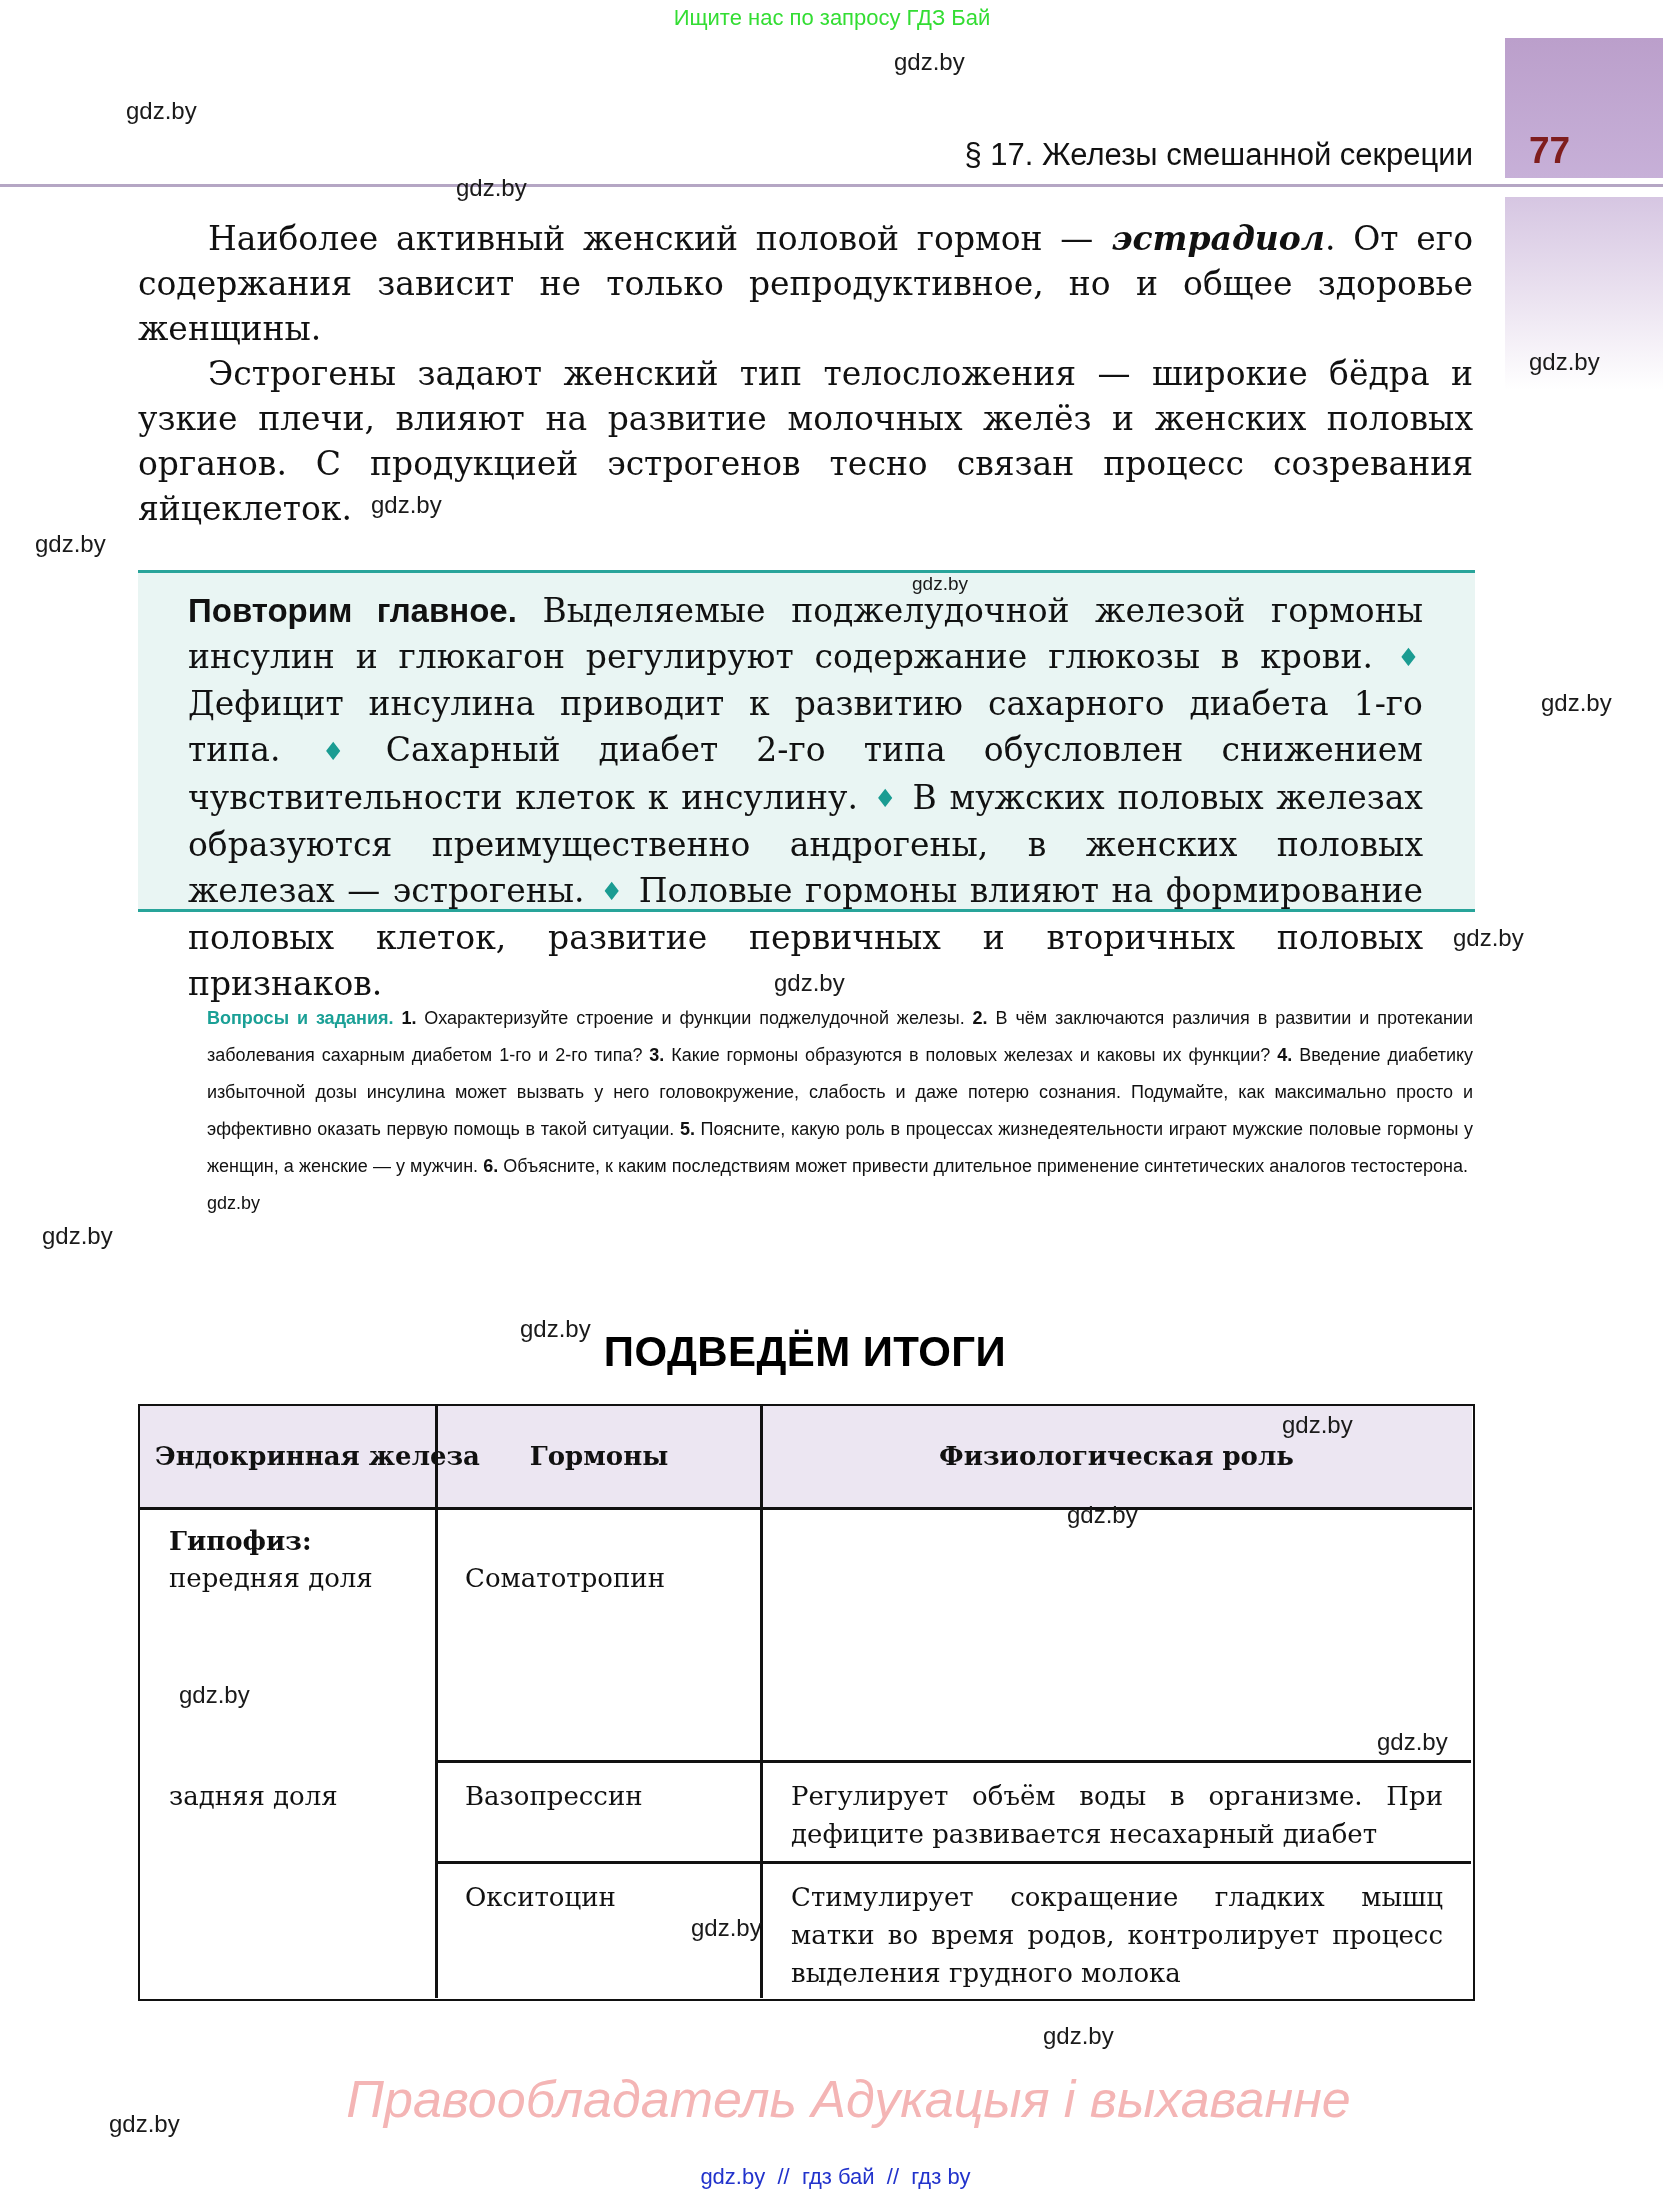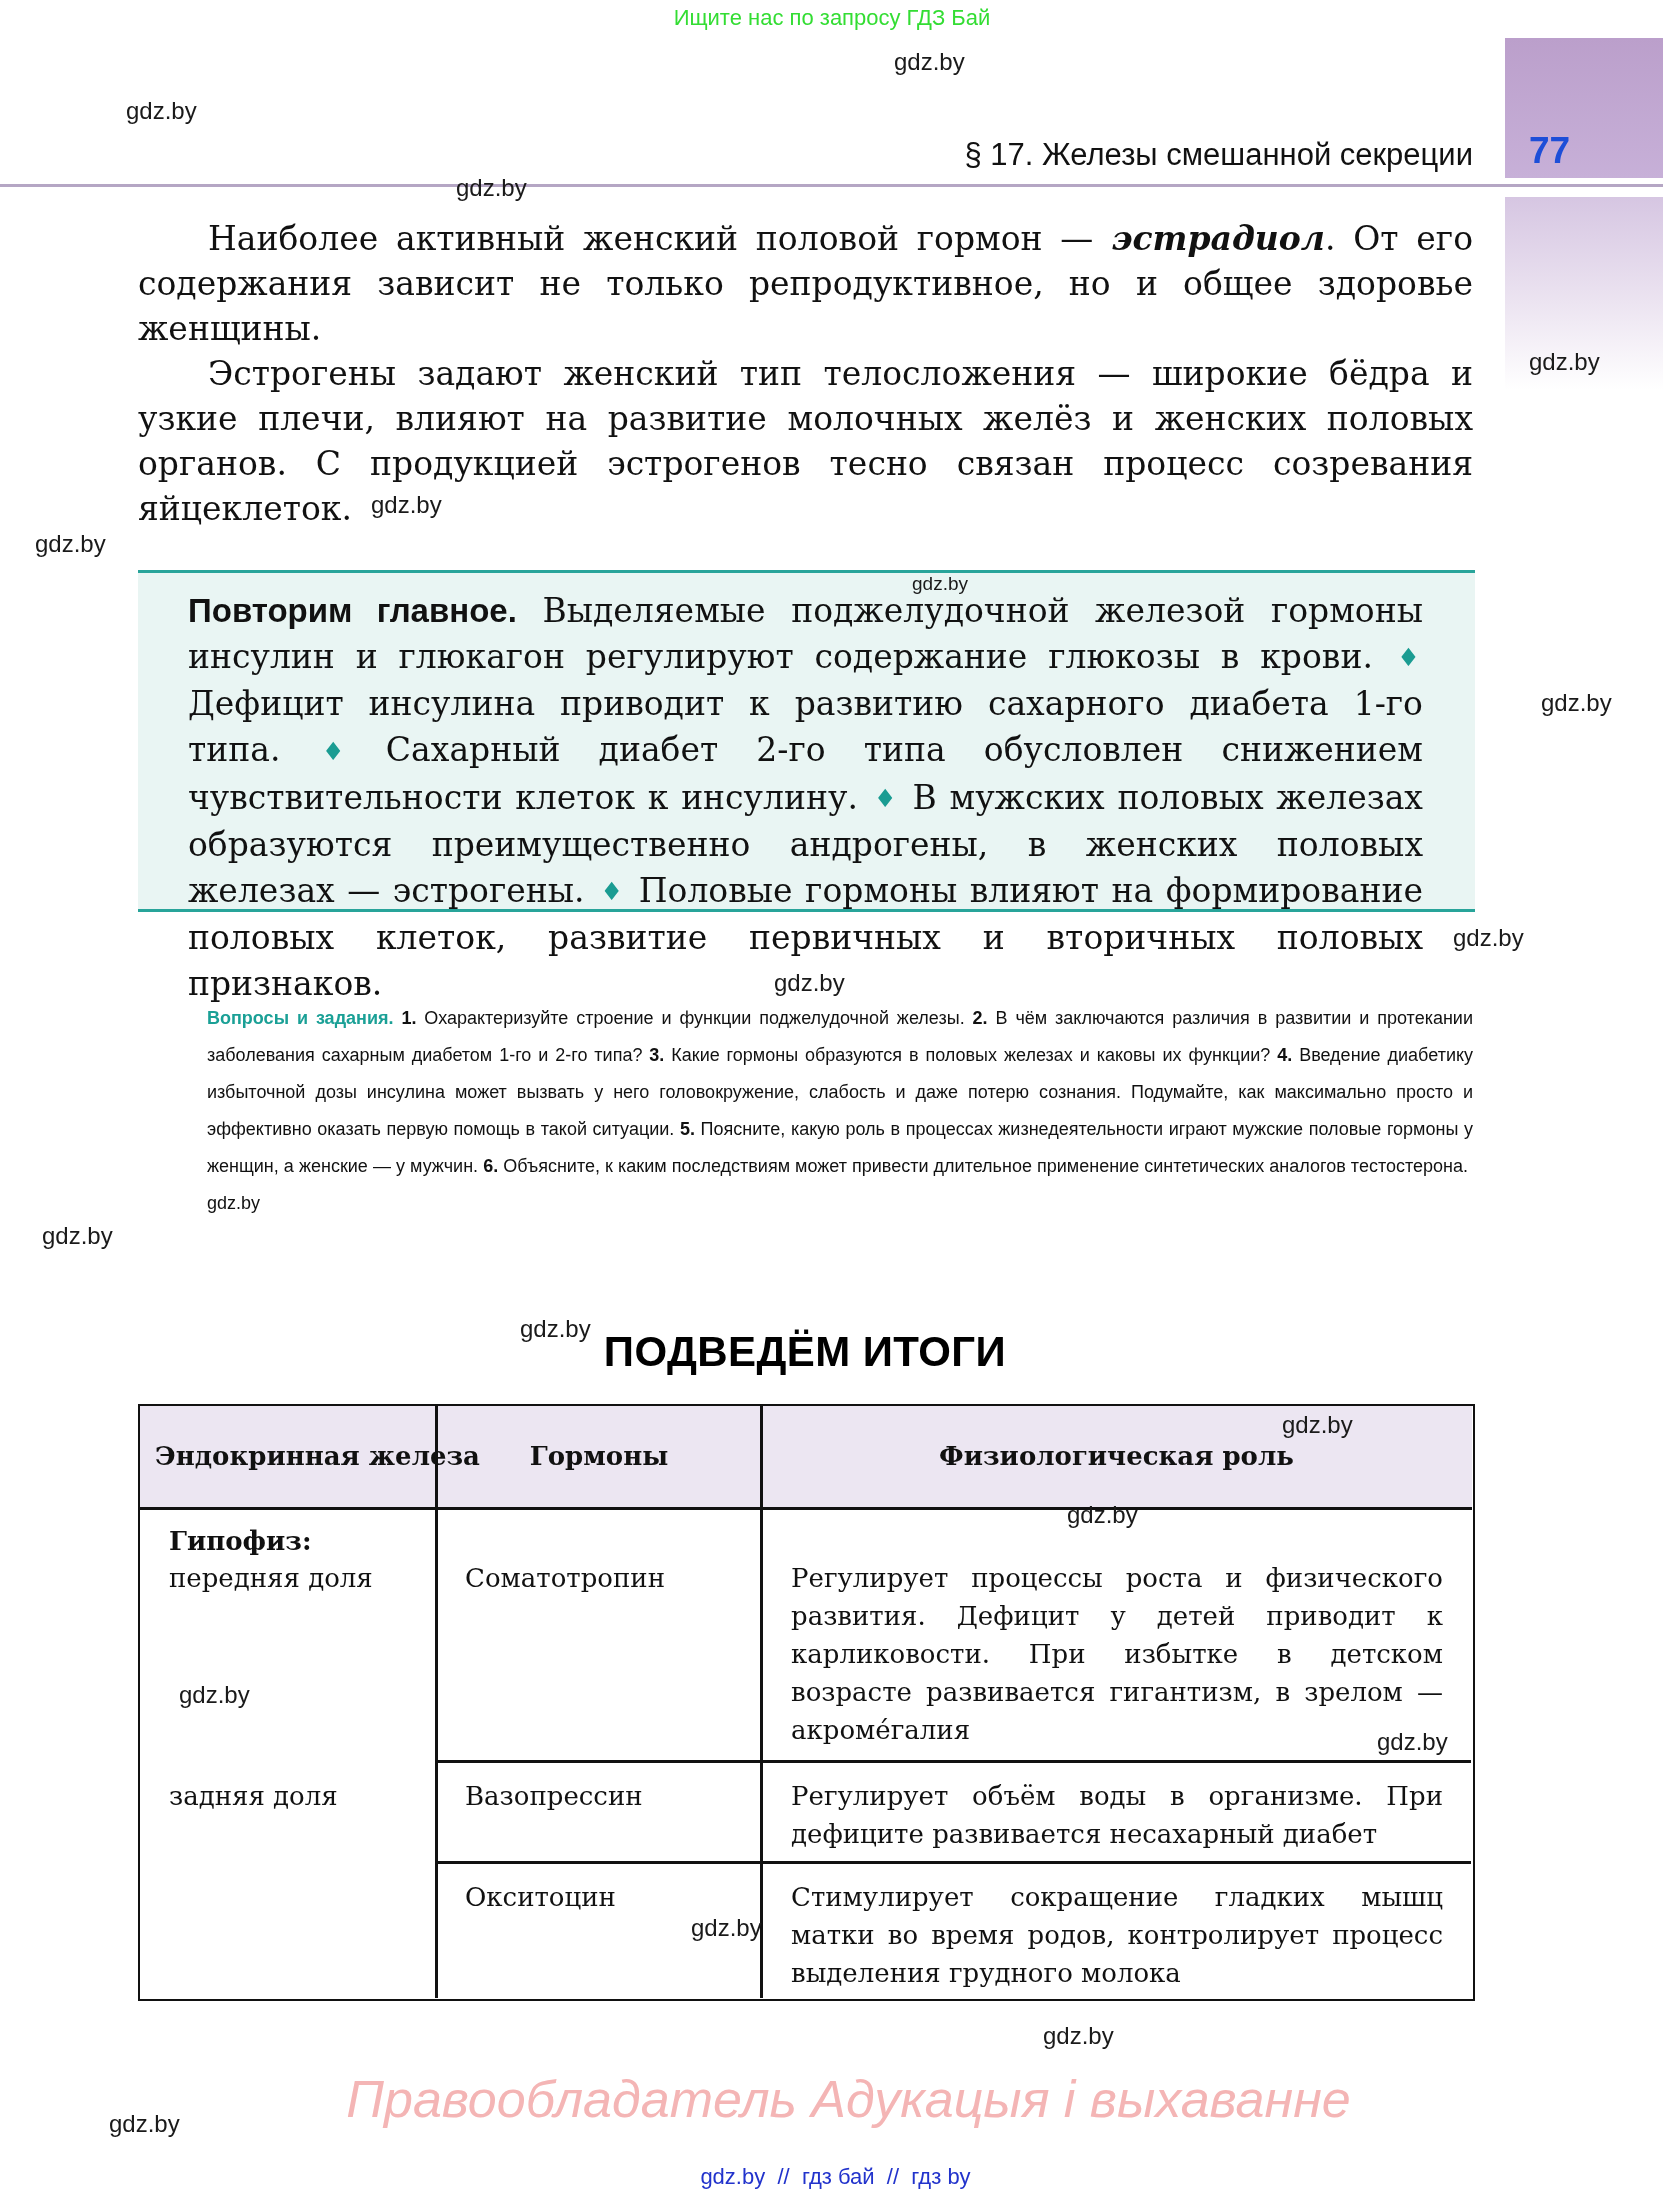--- a/index.html
+++ b/index.html
@@ -10,21 +10,21 @@
   }
   .abs { position:absolute; }
   .wm { position:absolute; font-family:"Liberation Sans", sans-serif; font-size:24px; color:#1a1a1a; white-space:nowrap; line-height:1; }
   .top-banner { position:absolute; left:0; width:1664px; top:5px; text-align:center; font-family:"Liberation Sans", sans-serif; font-size:22px; color:#33dd33; line-height:25px; }
 
   
   .tab-top { position:absolute; left:1505px; top:38px; width:158px; height:140px;
     background:linear-gradient(180deg,#bb9fcb 0%,#c7b0d8 100%); }
   .tab-bottom { position:absolute; left:1505px; top:197px; width:158px; height:193px;
     background:linear-gradient(180deg,#d6c6e2 0%,#ece4f1 55%,#ffffff 100%); }
-  .page-num { position:absolute; left:1529px; top:131px; font-family:"Liberation Sans", sans-serif; font-weight:bold; font-size:37px; line-height:40px; color:#1d4ed8; }
+  .page-num { position:absolute; left:1529px; top:131px; font-family:"Liberation Sans", sans-serif; font-weight:bold; font-size:37px; line-height:40px; color:#7f1d1d; }
   .running-head { position:absolute; right:191px; top:136px; font-family:"Liberation Sans", sans-serif; font-size:31px; line-height:37px; color:#111; white-space:nowrap; }
   .head-rule { position:absolute; left:0; top:184px; width:1664px; height:2.5px; background:#b5a6c4; }
 
   
   .body-text { position:absolute; left:138px; width:1335px; font-size:33px; line-height:45px; text-align:justify; text-align-last:auto; }
   .body-text p { margin:0; text-indent:70px; }
   .body-text em { font-style:italic; font-weight:bold; }
 
   
   .summary-box { position:absolute; left:138px; top:570px; width:1337px; height:342px;
@@ -96,21 +96,20 @@
 
   <div class="th" style="left:0;top:0;width:355px;height:101px;">Эндокринная железа</div>
   <div class="th" style="left:622px;top:0;width:709px;height:101px;">Физиологическая роль</div>
   <div class="th" style="left:298px;top:0;width:322px;height:101px;">Гормоны</div>
 
   <div class="td" style="left:29px;top:116px;font-weight:bold;">Гипофиз:</div>
   <div class="td" style="left:29px;top:153px;">передняя доля</div>
   <div class="td" style="left:29px;top:371px;">задняя доля</div>
 
   <div class="td" style="left:325px;top:153px;">Соматотропин</div>
-  <div class="td td-desc" style="left:651px;top:153px;width:652px;">Регулирует процессы роста и физического развития. Дефицит у детей приводит к карликовости. При избытке в детском возрасте развивается гигантизм, в зрелом — акроме́галия</div>
 
   <div class="td" style="left:325px;top:371px;">Вазопрессин</div>
   <div class="td td-desc" style="left:651px;top:371px;width:652px;">Регулирует объём воды в организме. При дефиците развивается несахарный диабет</div>
 
   <div class="td" style="left:325px;top:472px;">Окситоцин</div>
   <div class="td td-desc" style="left:651px;top:472px;width:652px;">Стимулирует сокращение гладких мышц матки во время родов, контролирует процесс выделения грудного молока</div>
 </div>
 
 <div class="copyright">Правообладатель Адукацыя і выхаванне</div>
 <div class="footer-links">

